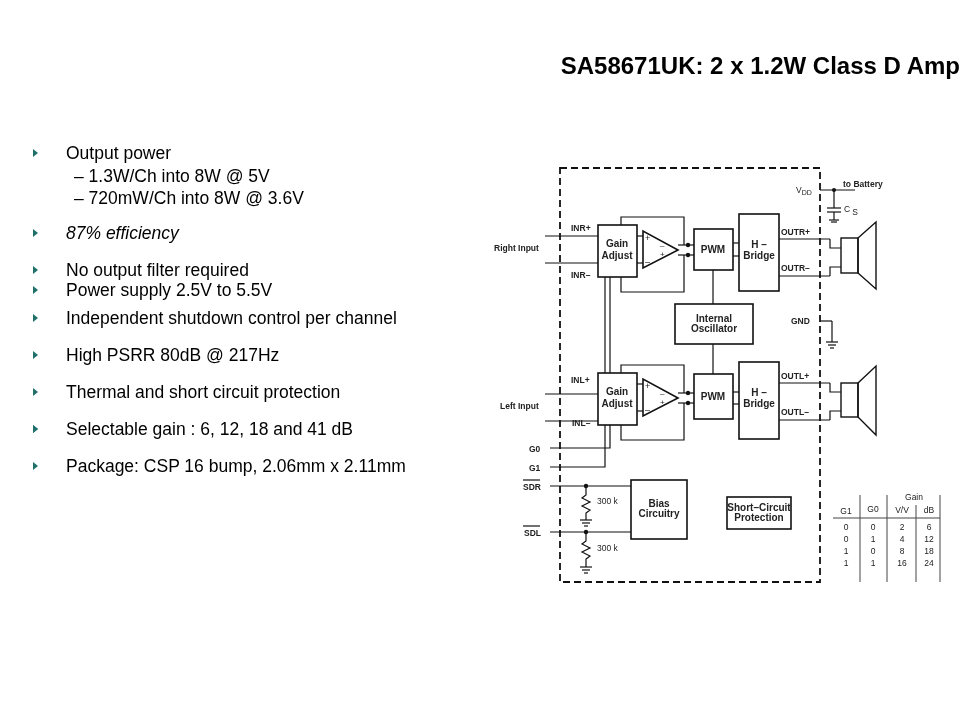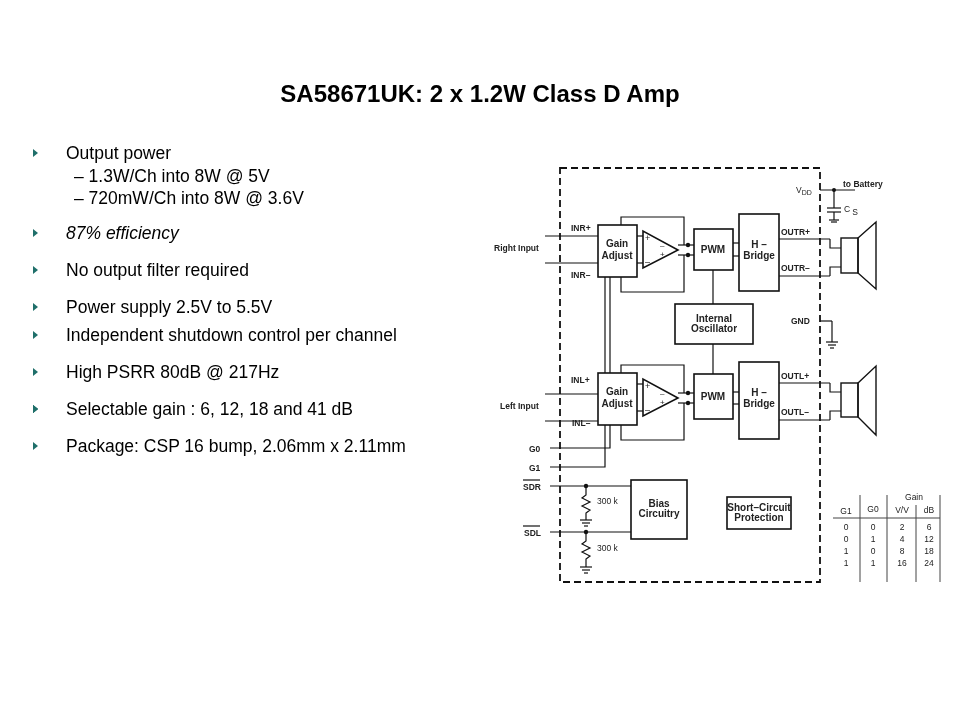--- a/index.html
+++ b/index.html
@@ -1,17 +1,17 @@
 <!DOCTYPE html>
 <html><head>
 <meta charset="utf-8">
 <style>
   html, body { margin:0; padding:0; background:#ffffff; }
   body { width:960px; height:720px; position:relative; overflow:hidden; font-family:"Liberation Sans", sans-serif; color:#000; }
-  .title { position:absolute; left:0; width:960px; top:52px; text-align:center; font-weight:bold; font-size:24px;margin-top:28px; }
+  .title { position:absolute; left:0; width:960px; top:52px; text-align:right; font-weight:bold; font-size:24px; }
   .bullets { position:absolute; left:32px; top:143px; width:460px; }
   .bullet { position:relative; padding-left:34px; font-size:17.5px; line-height:20px; }
   .bullet .arrow { position:absolute; left:1px; top:6px; width:0; height:0; border-top:4.5px solid transparent; border-bottom:4.5px solid transparent; border-left:5px solid #1f6f6a; }
   .sub { padding-left:42px; font-size:17.5px; line-height:22px; }
   .diagram { position:absolute; left:0; top:0; width:960px; height:720px; }
   .diagram text { font-family:"Liberation Sans", sans-serif; }
   .lbl { font-size:8.5px; }
   .blk { font-size:10px; font-weight:bold; fill:#222; }
   .tbl { font-size:8.5px; fill:#222; }
 </style>
@@ -24,38 +24,39 @@
   <div class="bullet" style="margin-bottom:2px;">
     <span class="arrow"></span>
     <span>Output power</span>
   </div>
   <div class="sub">– 1.3W/Ch into 8W @ 5V</div>
   <div class="sub" style="margin-bottom:14px;">– 720mW/Ch into 8W @ 3.6V</div>
   <div class="bullet" style="margin-bottom:17px;font-style:italic;">
     <span class="arrow"></span>
     <span>87% efficiency</span>
   </div>
-  <div class="bullet" style="margin-bottom:17px;">
+  <div class="bullet" style="">
     <span class="arrow"></span>
     <span>No output filter required</span>
   </div>
   <div class="bullet" style="margin-bottom:8px;">
     <span class="arrow"></span>
     <span>Power supply 2.5V to 5.5V</span>
   </div>
   <div class="bullet" style="margin-bottom:17px;">
     <span class="arrow"></span>
     <span>Independent shutdown control per channel</span>
   </div>
   <div class="bullet" style="margin-bottom:17px;">
     <span class="arrow"></span>
     <span>High PSRR 80dB @ 217Hz</span>
   </div>
   <div class="bullet" style="margin-bottom:17px;">
     <span class="arrow"></span>
+    <span>Thermal and short circuit protection</span>
   </div>
   <div class="bullet" style="margin-bottom:17px;">
     <span class="arrow"></span>
   </div>
   <div class="bullet" style="margin-bottom:17px;">
     <span class="arrow"></span>
     <span>Selectable gain : 6, 12, 18 and 41 dB</span>
   </div>
   <div class="bullet">
     <span class="arrow"></span>

